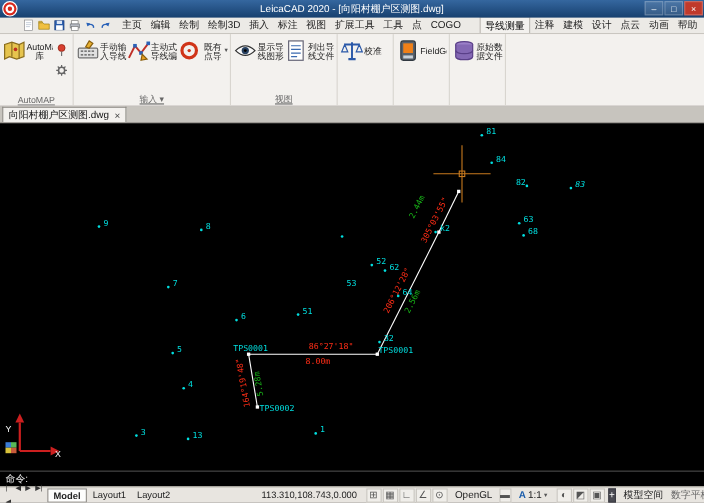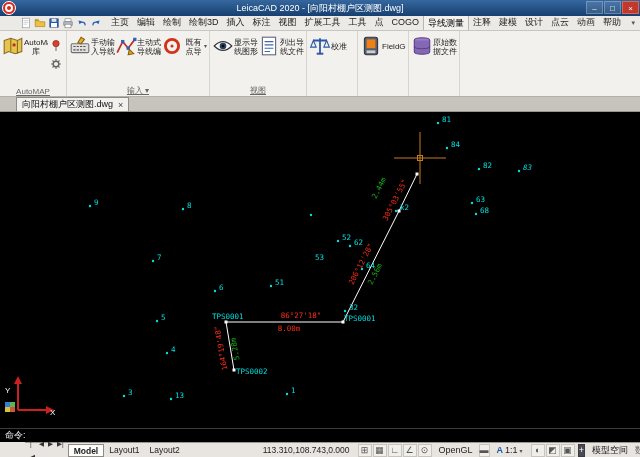--- a/index.html
+++ b/index.html
@@ -19,57 +19,57 @@
              color:#fff; background:rgba(255,255,255,.12); border:1px solid rgba(255,255,255,.25); }
   .win-btn.close { background:#c0392b; }
 
   
   .menubar { height:15px; background:#eceae6; display:flex; align-items:flex-end; flex:0 0 auto;
              border-bottom:1px solid #c9c6c0; padding-left:19px; }
   .qa-wrap { display:flex; align-items:center; height:15px; }
   .qa-btn { width:14px; height:14px; display:flex; align-items:center; justify-content:center; }
   .tabs-wrap { display:flex; height:15px; margin-left:4px; }
   .menu-tab { font-size:9px; line-height:15px; padding:0 4px; color:#222; white-space:nowrap; }
-  .menu-tab.active { background:#f3f1ee; border:1px solid #b9b6b0; border-bottom:none; color:#000; }
+  .menu-tab.active { background:#f3f1ee; border:1px solid #b9b6b0; border-bottom:none; color:#000;margin-left:13px; }
   .collapse-btn { margin-left:auto; font-size:7px; color:#555; padding:0 5px; line-height:15px; }
 
   
   .ribbon { height:66px; background:#f3f1ee; border-bottom:1px solid #b3b0aa; display:flex;
             flex:0 0 auto; overflow:hidden; }
   .rb-group { position:relative; padding:2px 2px 12px 2px; border-right:1px solid #d8d5cf; height:66px; }
   .rb-row { display:flex; align-items:flex-start; }
   .rb-btn { width:46px; display:flex; flex-direction:row; align-items:center; padding-top:2px; }
   .rb-icon { width:22px; height:22px; }
   .rb-label { font-size:8px; line-height:9px; text-align:center; color:#222; margin-top:1px;
               max-width:46px; max-height:18px; overflow:hidden; }
   .rb-dd { font-size:6px; color:#555; line-height:6px; }
   .rb-grouplabel { position:absolute; bottom:1px; left:0; right:0; text-align:center;
                    font-size:8px; color:#666; white-space:nowrap;text-decoration:underline; }
   .rb-smallcol { display:flex; flex-direction:column; gap:3px; padding-top:4px; }
   .rb-small { width:16px; height:16px; display:flex; align-items:center; justify-content:center; }
 
   
   .doctab-row { height:15px; background:#c7c4be; border-bottom:1px solid #98958f; display:flex;
-                align-items:flex-end; padding-left:16px; flex:0 0 auto; }
+                align-items:flex-end; padding-left:2px; flex:0 0 auto; }
   .doctab { display:inline-flex; align-items:center; height:14px; background:#f3f1ee;
             border:1px solid #8e8b85; border-bottom:none; font-size:9px; padding:0 5px; gap:5px; color:#111; }
   .doctab-close { font-size:9px; color:#444; }
 
   
   .canvas { height:316px; background:#000; position:relative; overflow:hidden; flex:0 0 auto; }
   .pt-label, .station-label { position:absolute; font:7.5px "DejaVu Sans Mono", monospace; white-space:nowrap; }
   .dim-label { position:absolute; font:7.5px "DejaVu Sans Mono", monospace; white-space:nowrap; }
 
   
   .cmdline { height:14px; background:#000; border-top:1px solid #3a3a3a; color:#eee; font-size:9px;
              display:flex; align-items:center; padding-left:5px; flex:0 0 auto; }
 
   
   .statusbar { height:15px; background:#e8e5e0; border-top:1px solid #9a978f; display:flex;
-               align-items:center; font-size:9px; color:#222; padding:0 3px; flex:1 0 auto;margin-left:25px; }
+               align-items:center; font-size:9px; color:#222; padding:0 3px; flex:1 0 auto; }
   .nav-btns { display:flex; }
   .nav-btn { font-size:6.5px; color:#333; padding:0 2px; line-height:13px; }
   .layout-tabs { display:flex; margin-left:2px; }
   .lt-tab { font-size:8.5px; line-height:12px; height:13px; padding:0 5px; color:#222; }
   .lt-tab.active { background:#fdfdfc; border:1px solid #8e8b85; font-weight:bold; }
   .coords { margin-left:78px; font-size:8.5px; color:#222; white-space:nowrap; }
   .sb-icons { display:flex; gap:1px; margin-left:8px; }
   .sb-icon { width:14px; height:13px; display:flex; align-items:center; justify-content:center;
              font-size:9px; color:#555; border:1px solid #c8c5bf; background:#f0eeea; }
   .sb-icon.dark { background:#4a4a52; color:#fff; width:17px; border-color:#3a3a42; }
@@ -329,21 +329,21 @@
         <polygon points="14,272 18,264 22,272" fill="#cc1f1f"></polygon>
         <rect x="5" y="290" width="5" height="5" fill="#3a7bd5"></rect>
         <rect x="10" y="290" width="5" height="5" fill="#58b858"></rect>
         <rect x="5" y="295" width="5" height="5" fill="#d8c23a"></rect>
         <rect x="10" y="295" width="5" height="5" fill="#c85a3a"></rect>
         <text x="50" y="303" fill="#fff" style="font:8px 'Liberation Sans',sans-serif">X</text>
         <text x="5" y="281" fill="#fff" style="font:8px 'Liberation Sans',sans-serif">Y</text>
       </svg>
       <span class="pt-label" style="left: 442px; top: 3px; color: rgb(0, 223, 224);">81</span>
       <span class="pt-label" style="left: 451px; top: 28px; color: rgb(0, 223, 224);">84</span>
-      <span class="pt-label" style="left: 483px; top: 49px; color: rgb(0, 223, 224);">82</span>
+      <span class="pt-label" style="left: 469px; top: 49px; color: rgb(0, 223, 224);">82</span>
       <span class="pt-label" style="left: 523px; top: 51px; color: rgb(0, 223, 224); font-style: italic;">83</span>
       <span class="pt-label" style="left: 94px; top: 86px; color: rgb(0, 223, 224);">9</span>
       <span class="pt-label" style="left: 187px; top: 89px; color: rgb(0, 223, 224);">8</span>
       <span class="pt-label" style="left: 476px; top: 83px; color: rgb(0, 223, 224);">63</span>
       <span class="pt-label" style="left: 480px; top: 94px; color: rgb(0, 223, 224);">68</span>
       <span class="pt-label" style="left: 315px; top: 95px; color: rgb(0, 223, 224); margin-top: 46px;">53</span>
       <span class="pt-label" style="left: 400px; top: 91px; color: rgb(0, 223, 224);">k2</span>
       <span class="pt-label" style="left: 342px; top: 121px; color: rgb(0, 223, 224);">52</span>
       <span class="pt-label" style="left: 354px; top: 126px; color: rgb(0, 223, 224);">62</span>
       <span class="pt-label" style="left: 366px; top: 149px; color: rgb(0, 223, 224);">64</span>

